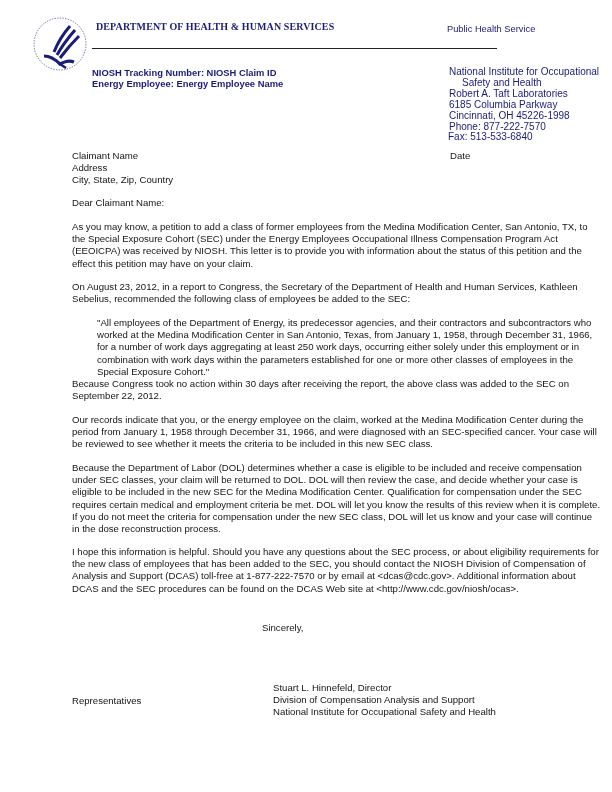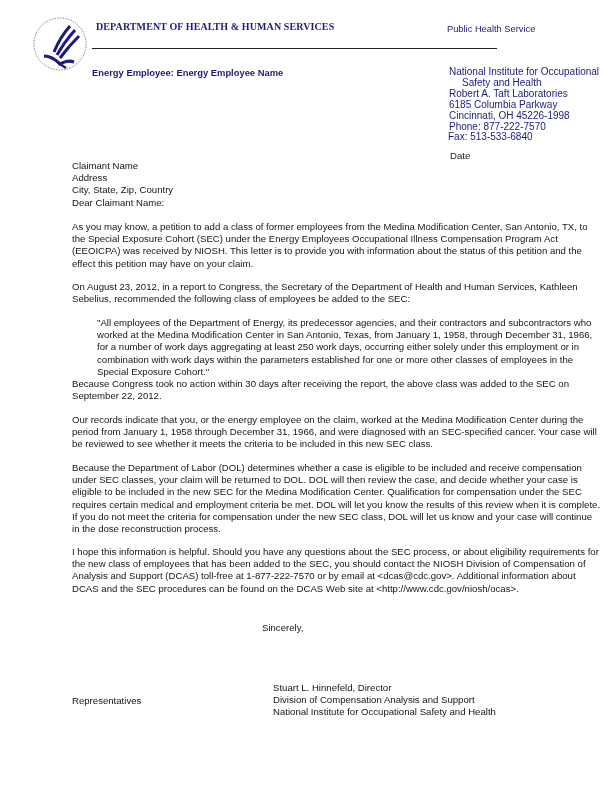--- a/index.html
+++ b/index.html
@@ -10,21 +10,21 @@
                font-size: 10px; color: #1b1b7a; letter-spacing: 0.1px; white-space: nowrap; }
   .hdr-phs { left: 447px; top: 24px; font-size: 9.3px; color: #1b1b7a; white-space: nowrap; }
   .hdr-rule { left: 92px; top: 48px; width: 405px; height: 1px; background: #222; }
   .logo { left: 30px; top: 12px; width: 60px; height: 64px; }
   .tracking { left: 92px; top: 67px; font-size: 9.4px; font-weight: bold; color: #1b1b7a; line-height: 11px; }
   .addr { left: 449px; top: 67px; font-size: 10px; color: #1b1b7a; line-height: 10.9px; white-space: nowrap; }
   .addr .ind { padding-left: 13px; }
   .body-text { font-size: 9.6px; line-height: 12.2px; color: #151515; }
   .p { left: 72px; width: 530px; }
   .quote { left: 97px; width: 505px; }
-  .recipient { left: 72px; top: 150px; line-height: 12.2px; margin-top: 10px; }
+  .recipient { left: 72px; top: 150px; line-height: 12.2px; }
   .date { left: 450px; top: 150px; }
   .salutation { left: 72px; top: 197px; }
   .sig { left: 262px; }
 </style>
 </head>
 <body>
 
 <div class="abs logo">
   <svg width="60" height="64" viewBox="0 0 60 64">
     <circle cx="30" cy="32" r="26" fill="none" stroke="#2a2a7a" stroke-width="0.6" stroke-dasharray="1.5 1.2"></circle>
@@ -33,20 +33,21 @@
     <path d="M49 24 C42 31 36 38 30 46" stroke="#1b1b7a" stroke-width="3" fill="none"></path>
     <path d="M14 44 C20 44 26 48 30 52 C34 50 38 48 44 50" stroke="#1b1b7a" stroke-width="3.2" fill="none"></path>
     <path d="M30 52 L36 56" stroke="#1b1b7a" stroke-width="2.4" fill="none"></path>
   </svg>
 </div>
 <div class="abs hdr-title">DEPARTMENT OF HEALTH &amp; HUMAN SERVICES</div>
 <div class="abs hdr-phs">Public Health Service</div>
 <div class="abs hdr-rule"></div>
 
 <div class="abs tracking">
+  <div>NIOSH Tracking Number: NIOSH Claim ID</div>
   <div>Energy Employee: Energy Employee Name</div>
 </div>
 
 <div class="abs addr">
   <div>National Institute for Occupational</div>
   <div class="ind">Safety and Health</div>
   <div>Robert A. Taft Laboratories</div>
   <div>6185 Columbia Parkway</div>
   <div>Cincinnati, OH 45226-1998</div>
   <div>Phone: 877-222-7570</div>

